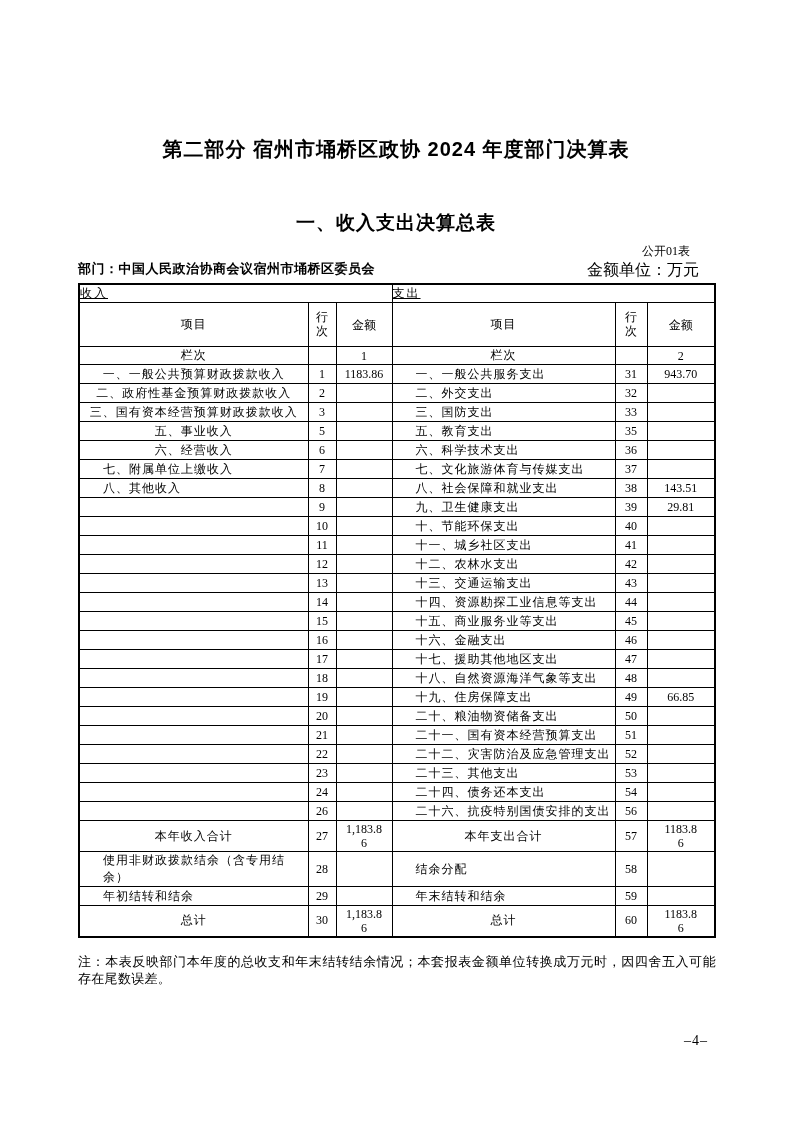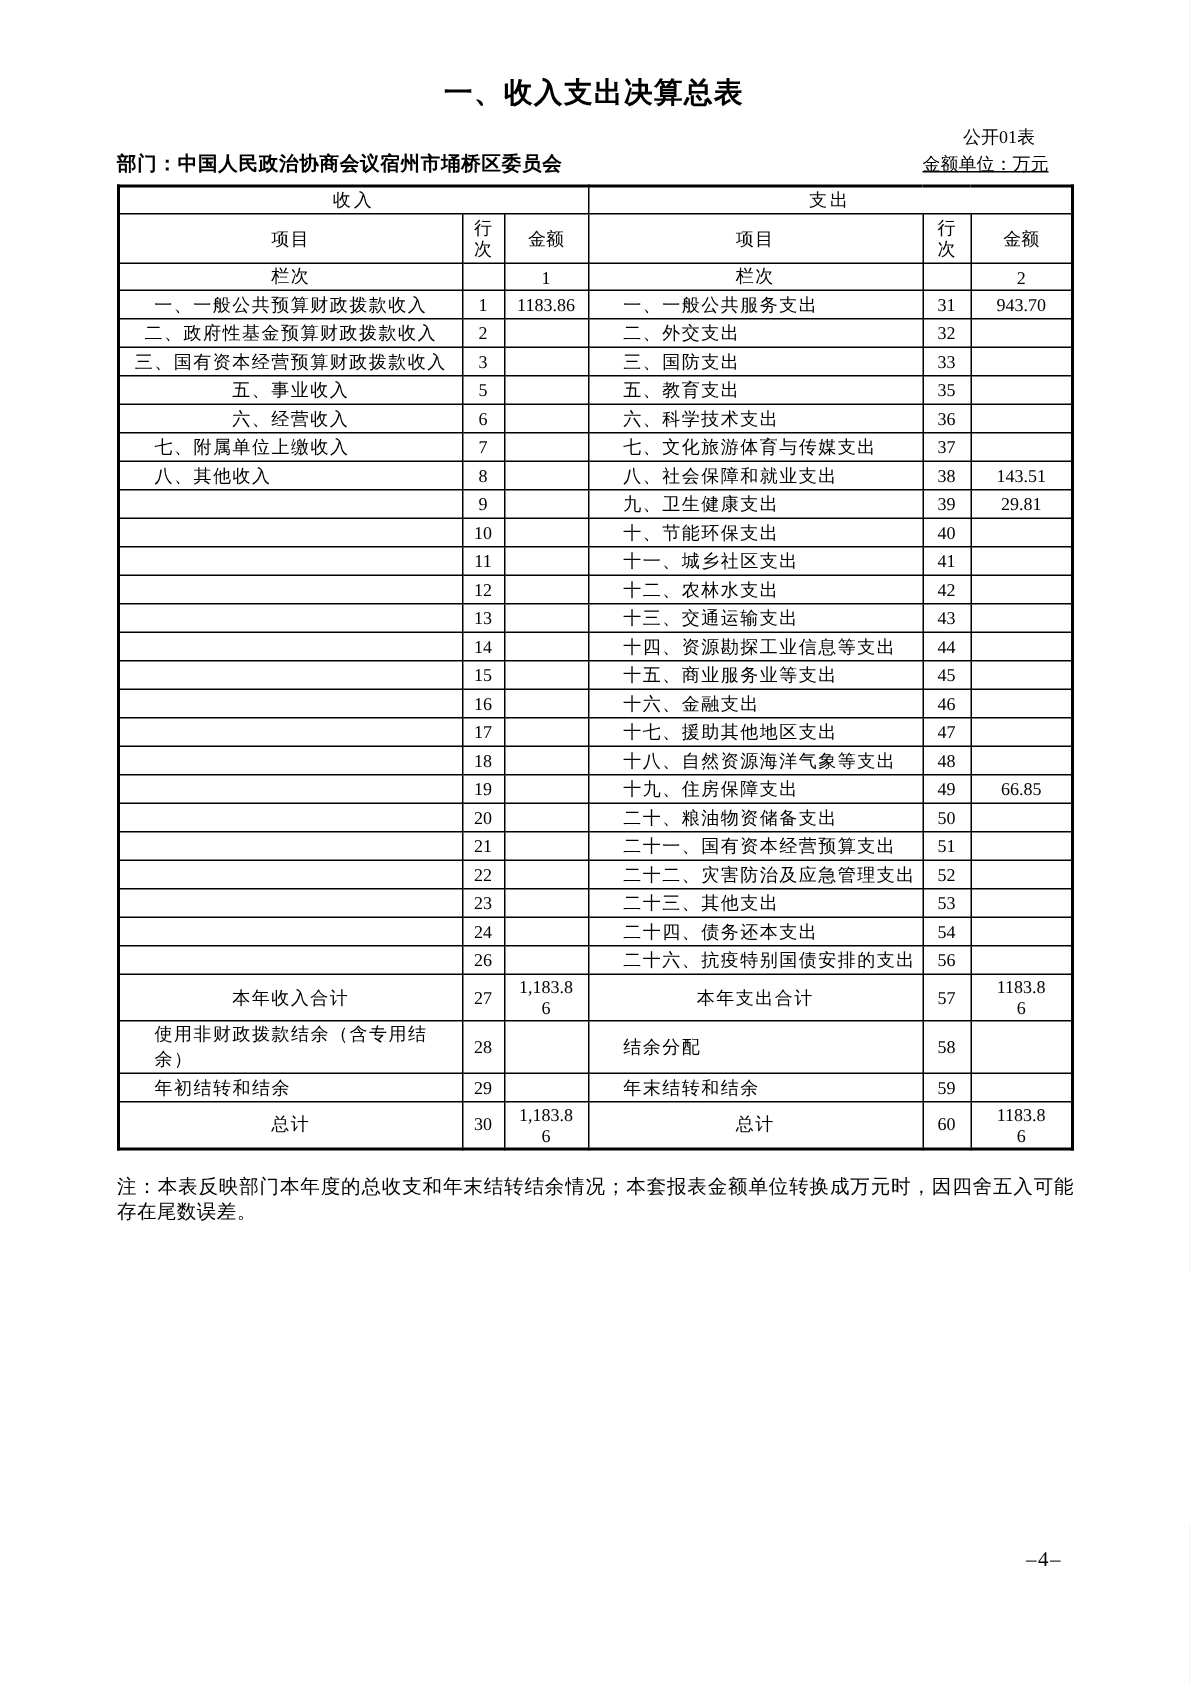--- a/index.html
+++ b/index.html
@@ -45,46 +45,45 @@
     justify-content:space-between;
     align-items:flex-end;
   }
   .dept{
     font-size:13px;
     font-weight:bold;
     line-height:17px;
     letter-spacing:0.5px;
   }
   .unit{
-    font-size:12px;
+    font-size:16px;
     line-height:15px;
     padding-right:15px;
-    text-decoration:underline;
   }
   table.budget{
     margin-top:6px;
     width:636px;
     border-collapse:collapse;
     table-layout:fixed;
     border:2px solid #000;
     font-size:12px;
   }
   table.budget td,table.budget th{
     border:1px solid #000;
     padding:0;
     vertical-align:middle;
     font-weight:normal;
     overflow:hidden;
   }
   tr.r-top{height:16px;}
-  tr.r-head{height:33px;}
+  tr.r-head{height:44px;}
   tr.r-lanci{height:16px;}
   tbody tr{height:19px;}
   tbody tr.r-total{height:31px;}
-  .c-half{text-align:center;letter-spacing:2px;}
+  .c-half{text-align:left;letter-spacing:2px;text-decoration:underline;}
   .c-item{text-align:center;letter-spacing:1px;}
   .c-item.al-left{text-align:left;padding-left:23px;}
   .c-line{text-align:center;}
   .c-amt{text-align:center;line-height:14px;}
   .vstack{display:inline-block;width:1em;line-height:14px;text-align:center;}
   .amt-wrap{display:inline-block;width:38px;word-break:break-all;line-height:14px;}
   .footnote{
     margin-top:15px;
     width:638px;
     font-size:13px;
@@ -99,20 +98,21 @@
     font-size:14px;
     letter-spacing:1px;
   }
 </style>
 </head>
 <body>
 
 <div class="page">
   <div class="content">
 
+    <div class="doc-title">第二部分 宿州市埇桥区政协 2024 年度部门决算表</div>
 
     <div class="doc-subtitle">一、收入支出决算总表</div>
 
     <div class="table-code">公开01表</div>
 
     <div class="meta-row">
       <span class="dept">部门：中国人民政治协商会议宿州市埇桥区委员会</span>
       <span class="unit">金额单位：万元</span>
     </div>
 

